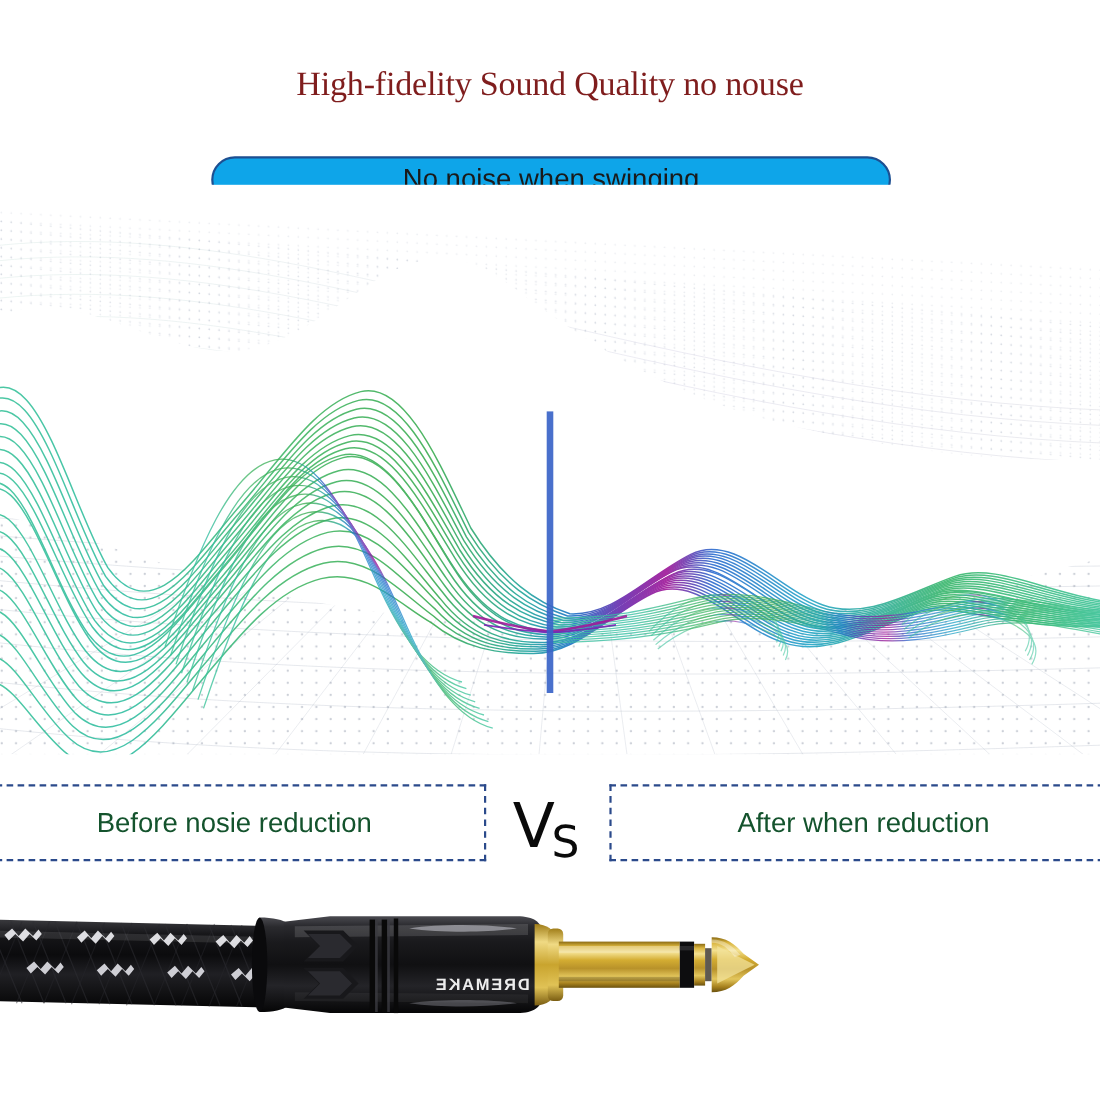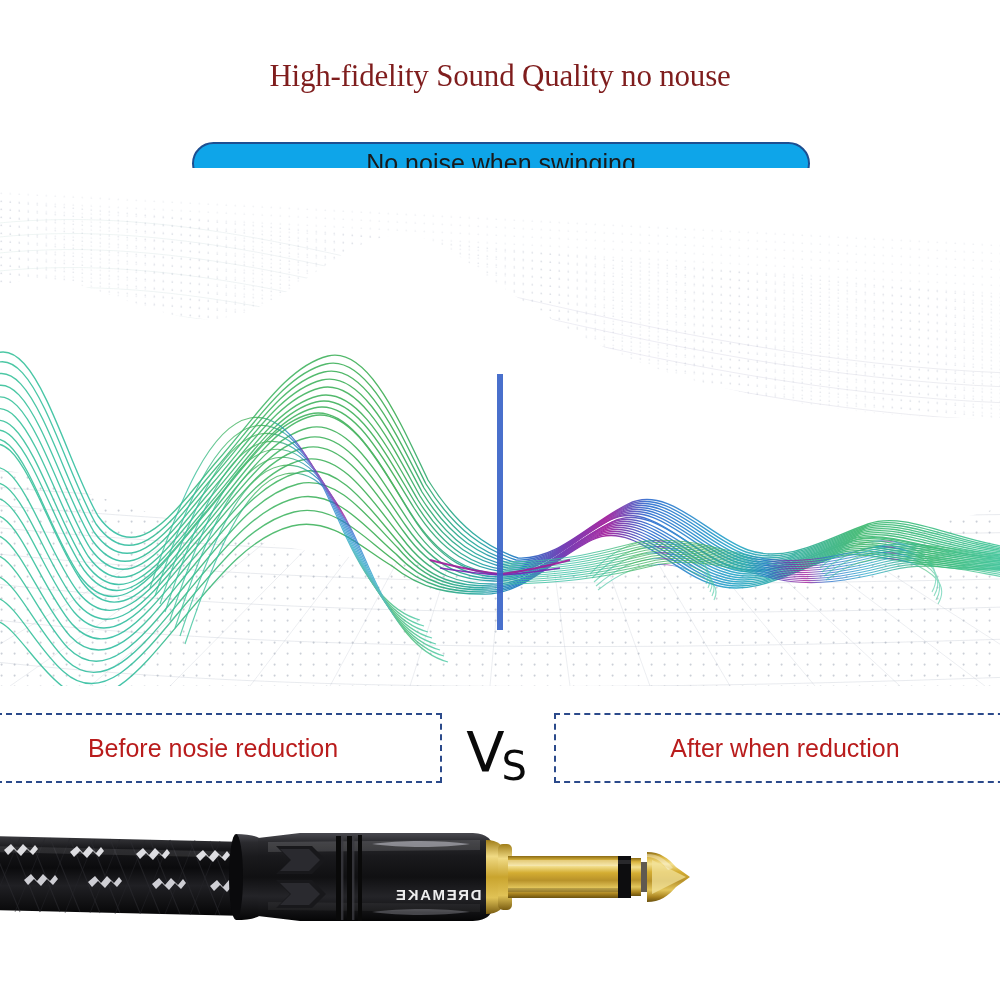--- a/index.html
+++ b/index.html
@@ -104,21 +104,21 @@
   }
 
   .compare-box.right {
     left: 554px;
     width: 460px;
     border-left: 2px dashed #2b4a8b;
   }
 
   .compare-label {
     font-size: 25px;
-    color: #b91c1c;
+    color: #14532d;
     white-space: nowrap;
     line-height: 1;
   }
 
   .vs-wrap {
     position: absolute;
     left: 442px;
     top: 0;
     width: 112px;
     height: 92px;

